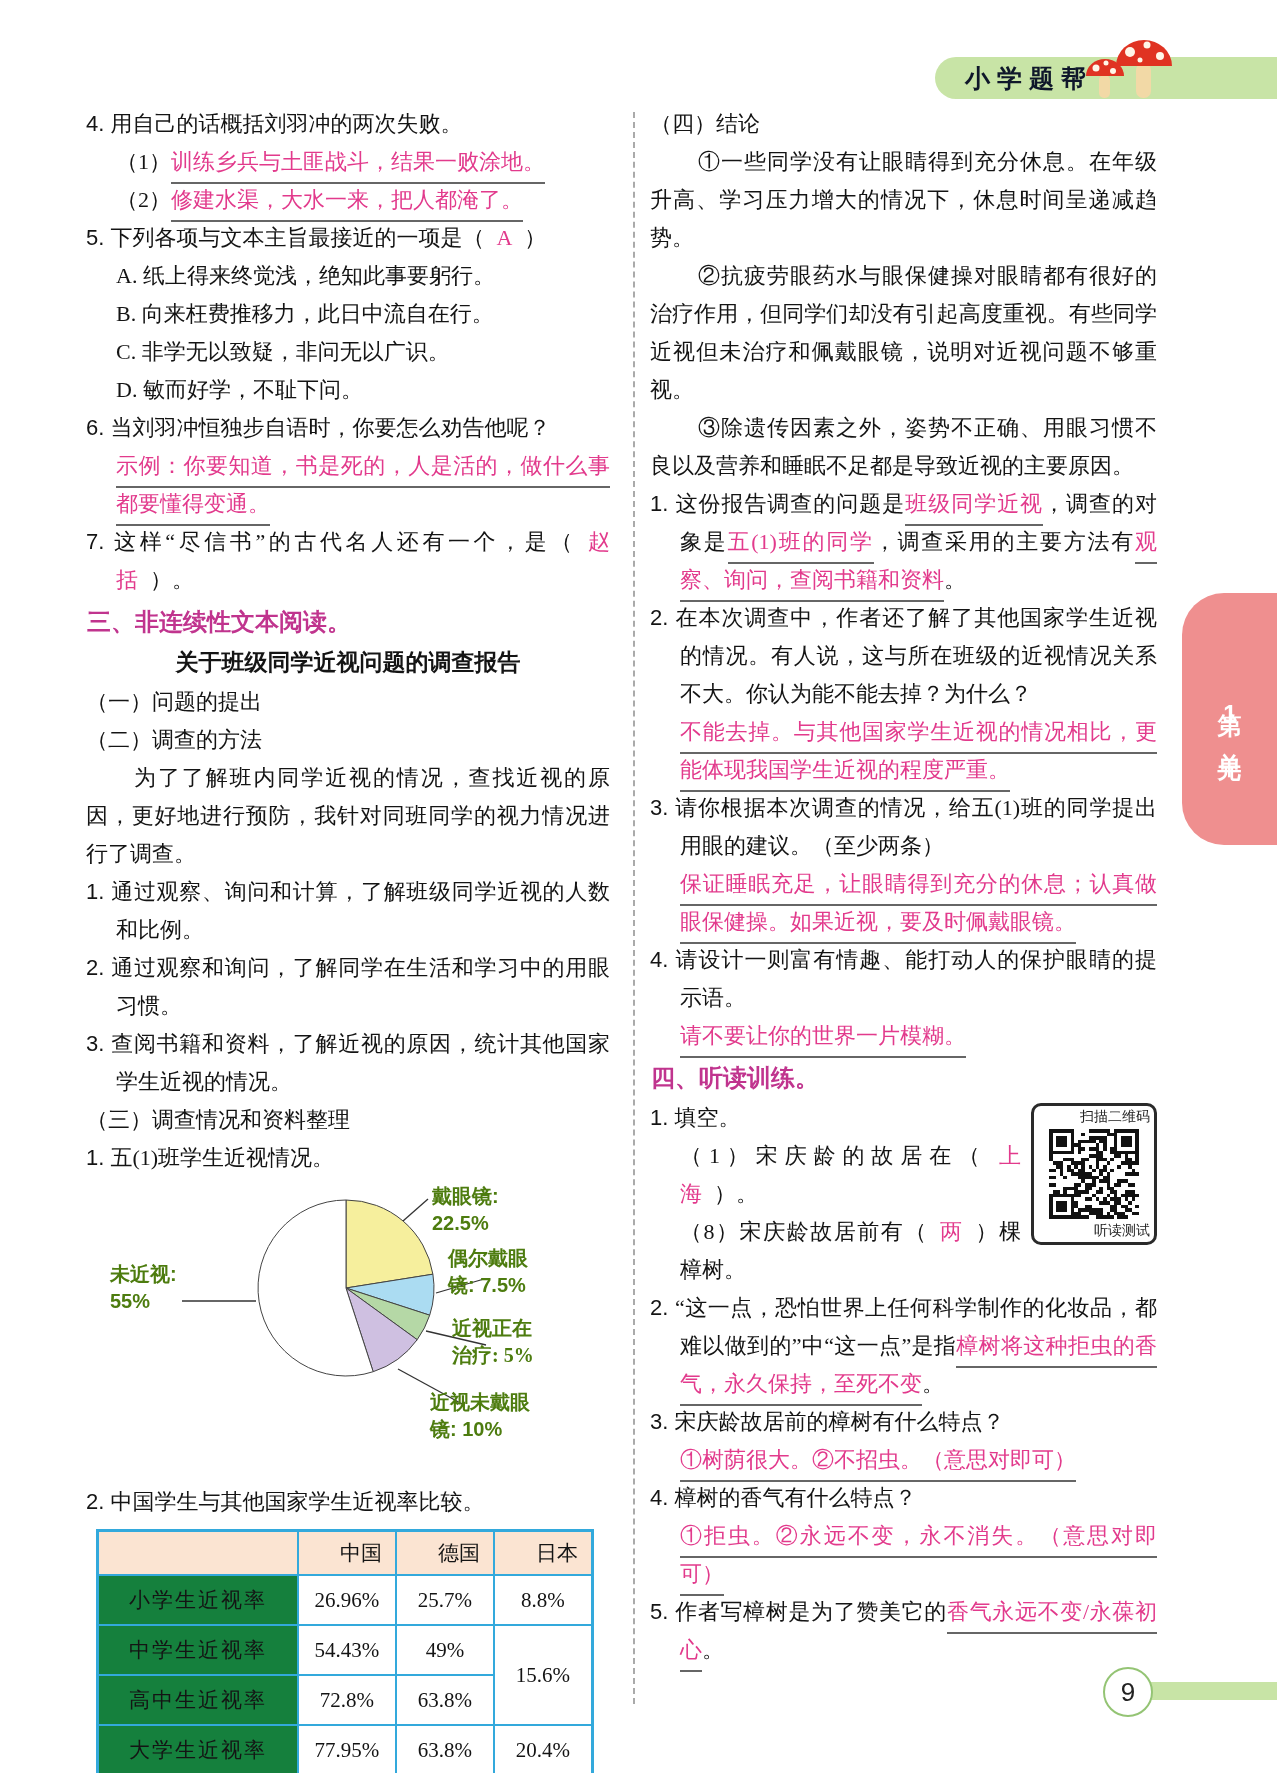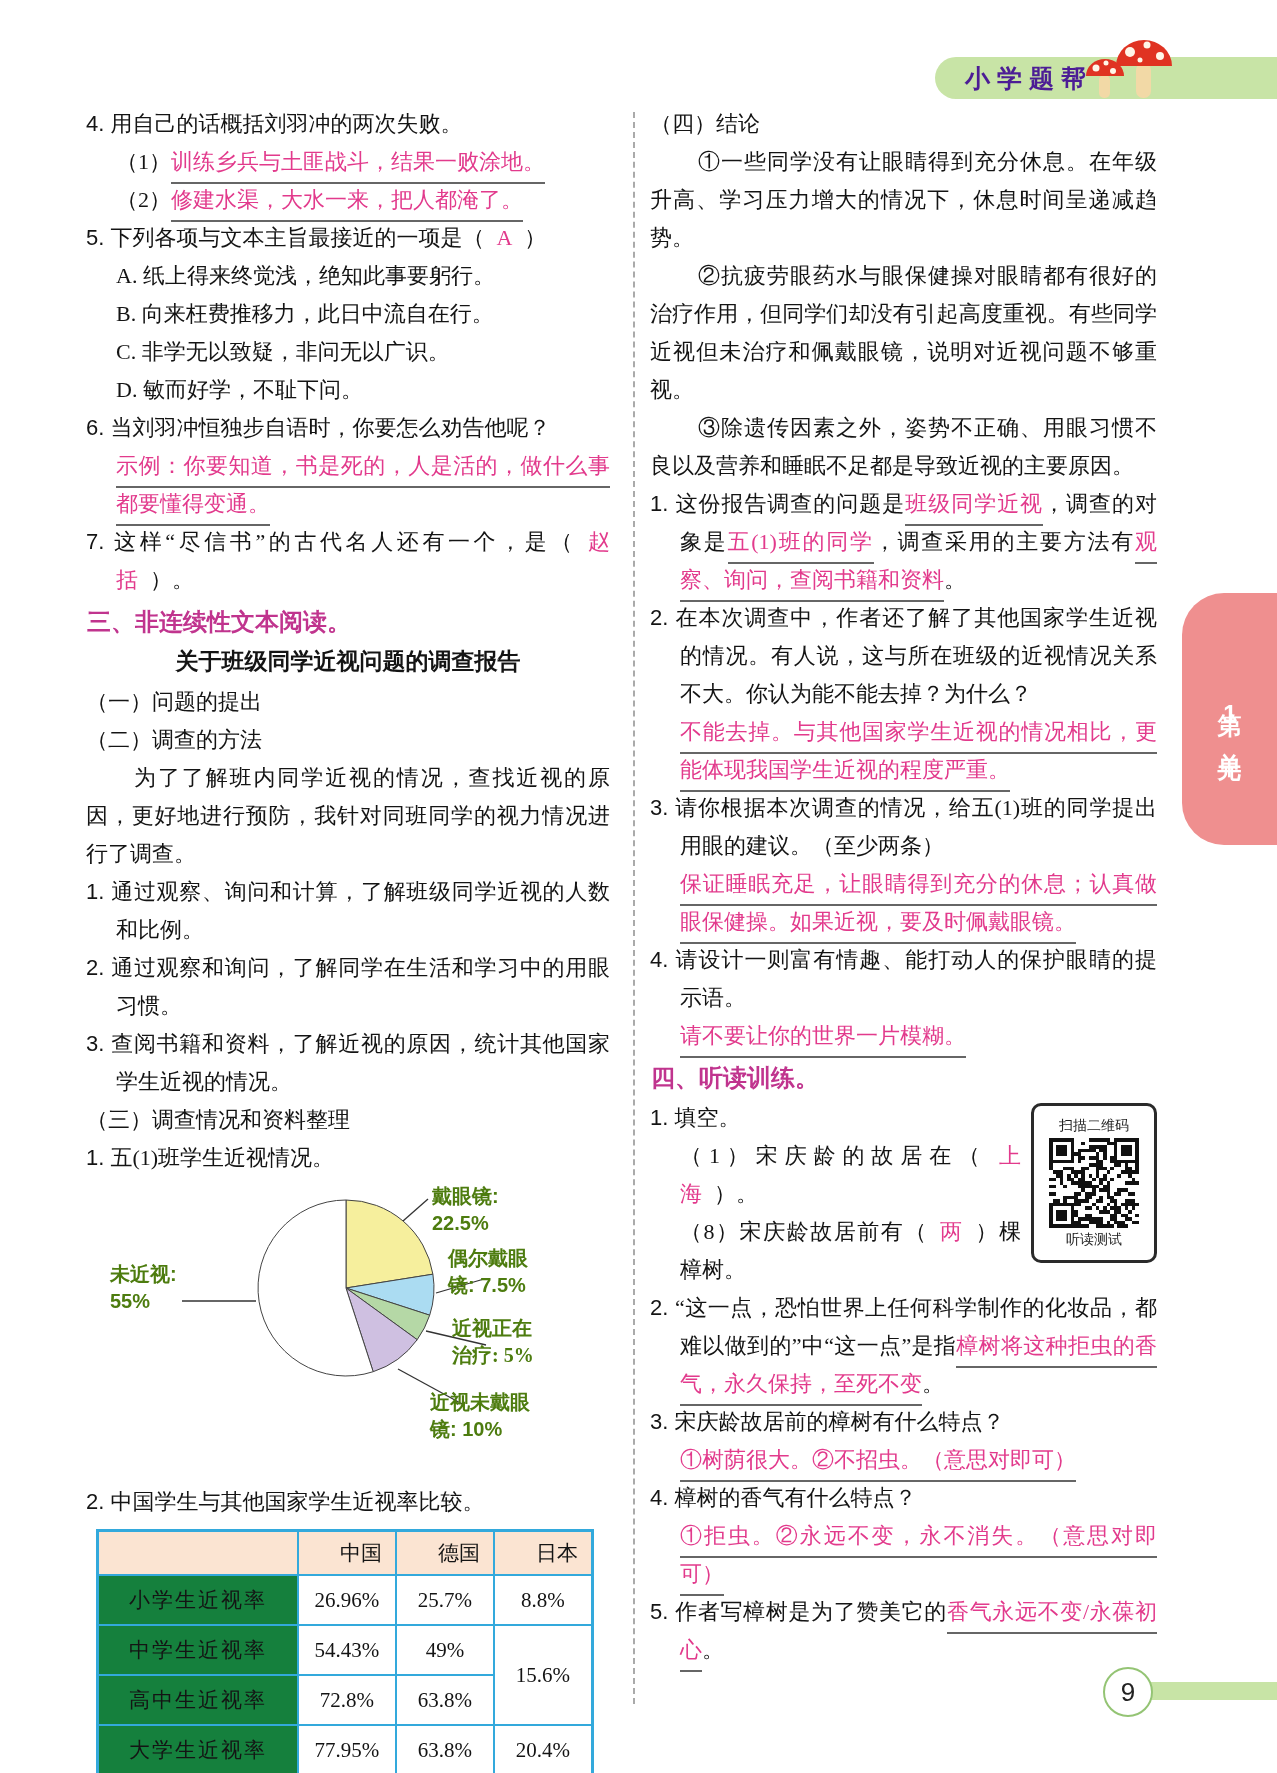--- a/index.html
+++ b/index.html
@@ -2,21 +2,21 @@
 <html><head>
 <meta charset="utf-8">
 <style>
   html,body{margin:0;padding:0;}
   body{width:1277px;height:1773px;position:relative;background:#ffffff;overflow:hidden;
        font-family:"Liberation Serif","DejaVu Serif",serif;color:#141414;}
   
   .header-bar{position:absolute;left:935px;top:57px;width:342px;height:42px;
       background:#c8e4a6;border-radius:21px 0 0 21px;}
   .logo-text{position:absolute;left:30px;top:0;line-height:42px;font-size:25px;font-weight:bold;
-      letter-spacing:7px;color:#4c1d95;font-family:"Liberation Sans","DejaVu Sans",sans-serif;}
+      letter-spacing:7px;color:#0f172a;font-family:"Liberation Sans","DejaVu Sans",sans-serif;}
   .mushrooms{position:absolute;left:1072px;top:28px;}
   
   .unit-tab{position:absolute;right:0;top:593px;width:95px;height:252px;background:#ef8f8f;
       border-radius:42px 0 0 42px;display:flex;align-items:center;justify-content:center;}
   .unit-tab span{writing-mode:vertical-rl;text-orientation:upright;color:#fff;font-weight:bold;
       font-size:24px;letter-spacing:6px;font-family:"Liberation Sans","DejaVu Sans",sans-serif;}
   
   .page-bar{position:absolute;left:1146px;top:1682px;width:131px;height:18px;background:#c8e4a6;}
   .page-circle{position:absolute;left:1103px;top:1667px;width:46px;height:46px;border-radius:50%;
       background:#fff;border:2px solid #94c474;display:flex;align-items:center;justify-content:center;
@@ -26,38 +26,38 @@
   .col{position:absolute;top:105px;font-size:22px;line-height:38px;text-align:justify;}
   .col.left{left:86px;width:524px;}
   .col.right{left:650px;width:507px;}
   .line{margin:0;}
   .q{padding-left:30px;text-indent:-30px;}
   .ind{padding-left:30px;}
   .para{text-indent:48px;}
   .sec-head{color:#c0348e;font-weight:bold;font-size:24px;margin:4px 0 2px 1px;
       font-family:"Liberation Sans","DejaVu Sans",sans-serif;}
   .center-bold{text-align:center;font-weight:bold;font-size:23px;
-      font-family:Liberation Serif, serif;margin:2px 0;}
+      font-family:Liberation Sans, sans-serif;margin:2px 0;}
   .s-num{font-family:"Liberation Sans","DejaVu Sans",sans-serif;}
   .s-ans{color:#e23a8c;padding:0 12px;}
   .s-ansu{color:#e23a8c;border-bottom:2px solid #666;padding-bottom:8px;}
   
   .pie-wrap{position:relative;width:530px;height:300px;margin-top:6px;}
   .pie-label{position:absolute;font-family:"Liberation Sans","DejaVu Sans",sans-serif;
       font-weight:bold;font-size:20px;line-height:27px;color:#4d7c0f;text-align:left;white-space:nowrap;}
   
   table.cmp{border-collapse:collapse;width:498px;margin:8px 0 0 10px;border:3px solid #33a9dc;
       text-align:center;font-size:21px;}
   table.cmp th,table.cmp td{border:2px solid #33a9dc;font-weight:normal;padding:2px 4px;}
   table.cmp thead th{height:34px;background:#fbe4d2;padding-left:32px;}
   table.cmp td{height:44px;background:#fff;}
   table.cmp td.rowlab{background:#15803d;width:190px;letter-spacing:2px;font-family:Liberation Serif, serif;}
   
   .qr-box{float:right;width:112px;margin:4px 0 6px 10px;border:3px solid #2a2a2a;border-radius:10px;
-      background:#fff;text-align:center;padding:11px 4px;}
+      background:#fff;text-align:right;padding:2px 4px;}
   .qr-box .qr-cap{font-size:14px;line-height:18px;color:#222;}
   .qr-box svg{display:block;margin:3px auto;}
 </style>
 </head>
 <body>
 
 <div>
   <div class="header-bar">
     <span class="logo-text">小学题帮</span>
   </div>

